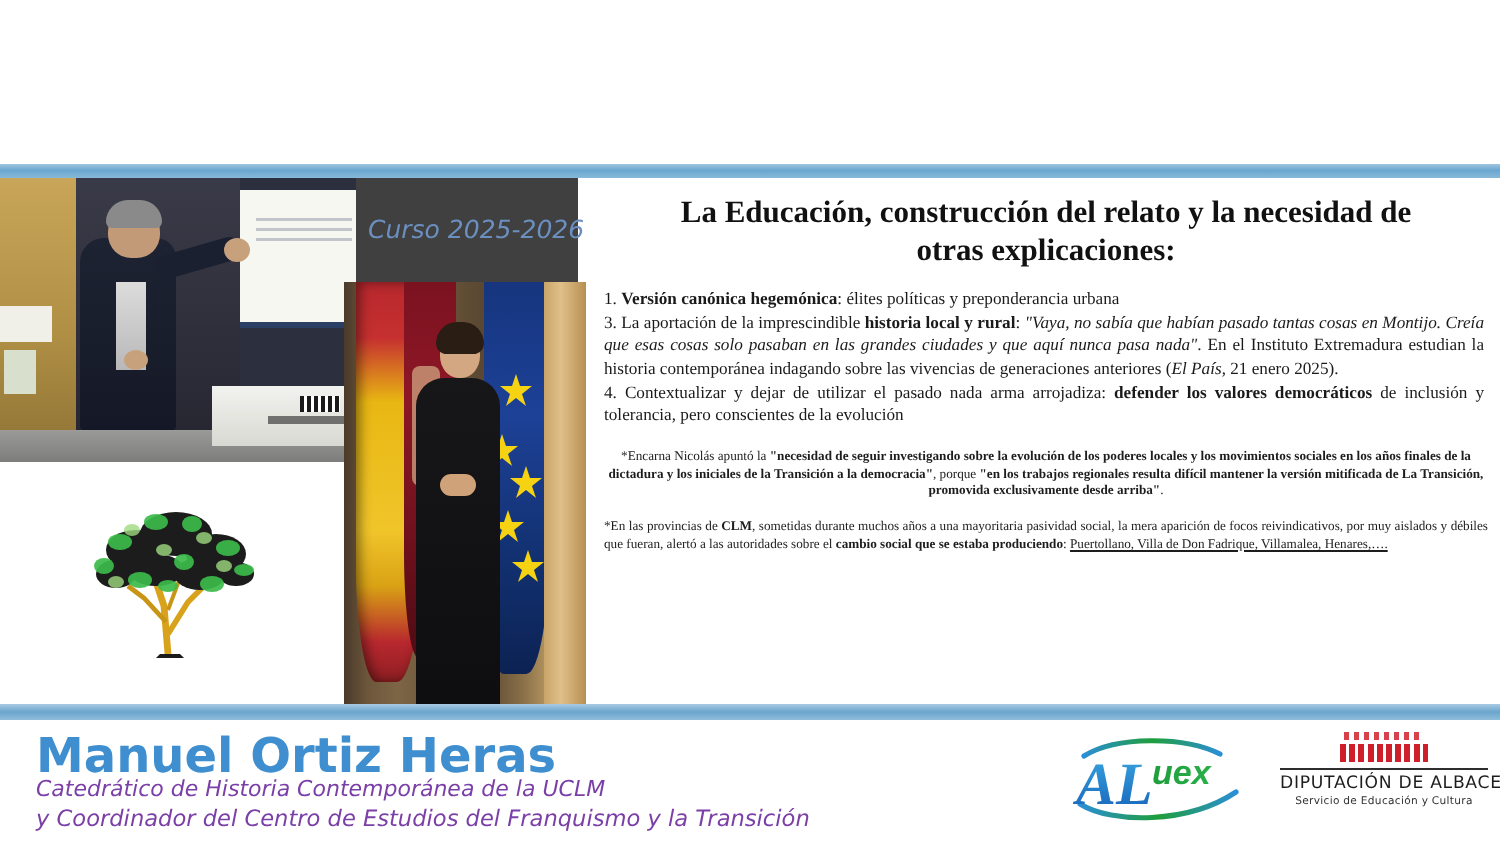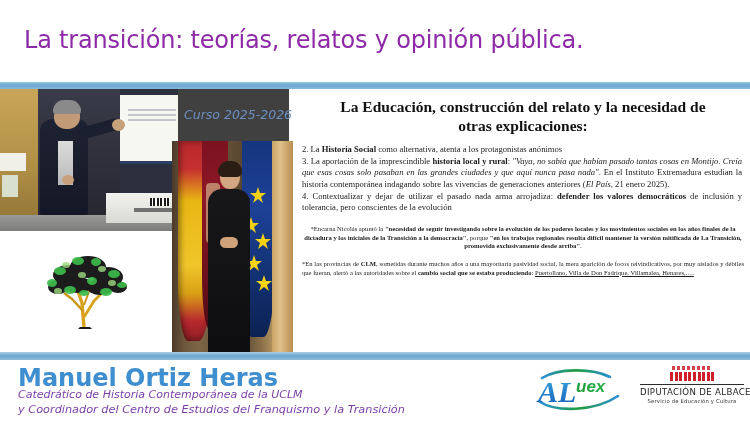--- a/index.html
+++ b/index.html
@@ -194,23 +194,20 @@
   .dip-sub{
     font-family:"DejaVu Sans","Liberation Sans",sans-serif;
     font-size:5.3px;color:#333;letter-spacing:.15px;white-space:nowrap;margin-top:1px;
   }
 </style>
 </head>
 <body>
 
 <div id="slide">
 
-  <div class="title-bar">
-    <div class="title-text">La transición: teorías, relatos y opinión pública.</div>
-  </div>
 
   <div class="rule-top"></div>
 
   <div class="collage">
 
     <div class="photo-lecture">
       <div class="ph-screen-dark"></div>
       <div class="ph-wall-left"></div>
       <div class="ph-wall-dark"></div>
       <div class="ph-screen"></div>
@@ -298,25 +295,25 @@
 
   <div class="panel">
 
     <div class="panel-title">
       <span>La Educación, construcción del relato y la necesidad de</span><br>
       <span>otras explicaciones:</span>
     </div>
 
     <div class="panel-body">
 
-
       <p>
-        <span>2.</span>
-        <span>La </span><span class="b">Historia Social</span><span> como alternativa, atenta a los protagonistas anónimos</span>
-      </p>
+        <span>1.</span>
+        <span class="b">Versión canónica hegemónica</span><span>: élites políticas y preponderancia urbana</span>
+      </p>
+
 
       <p>
         <span>3.</span>
         <span>La aportación de la imprescindible </span><span class="b">historia local y rural</span>: <span class="i">"Vaya, no sabía que habían pasado tantas cosas en Montijo. Creía que esas cosas solo pasaban en las grandes ciudades y que aquí nunca pasa nada"</span><span>. En el Instituto Extremadura estudian la historia contemporánea indagando sobre las vivencias de generaciones anteriores (</span><span class="i">El País</span><span>, 21 enero 2025).</span>
       </p>
 
       <p>
         <span>4.</span>
         <span>Contextualizar y dejar de utilizar el pasado nada arma arrojadiza: </span><span class="b">defender los valores democráticos</span><span> de inclusión y tolerancia, pero conscientes de la evolución</span>
       </p>

